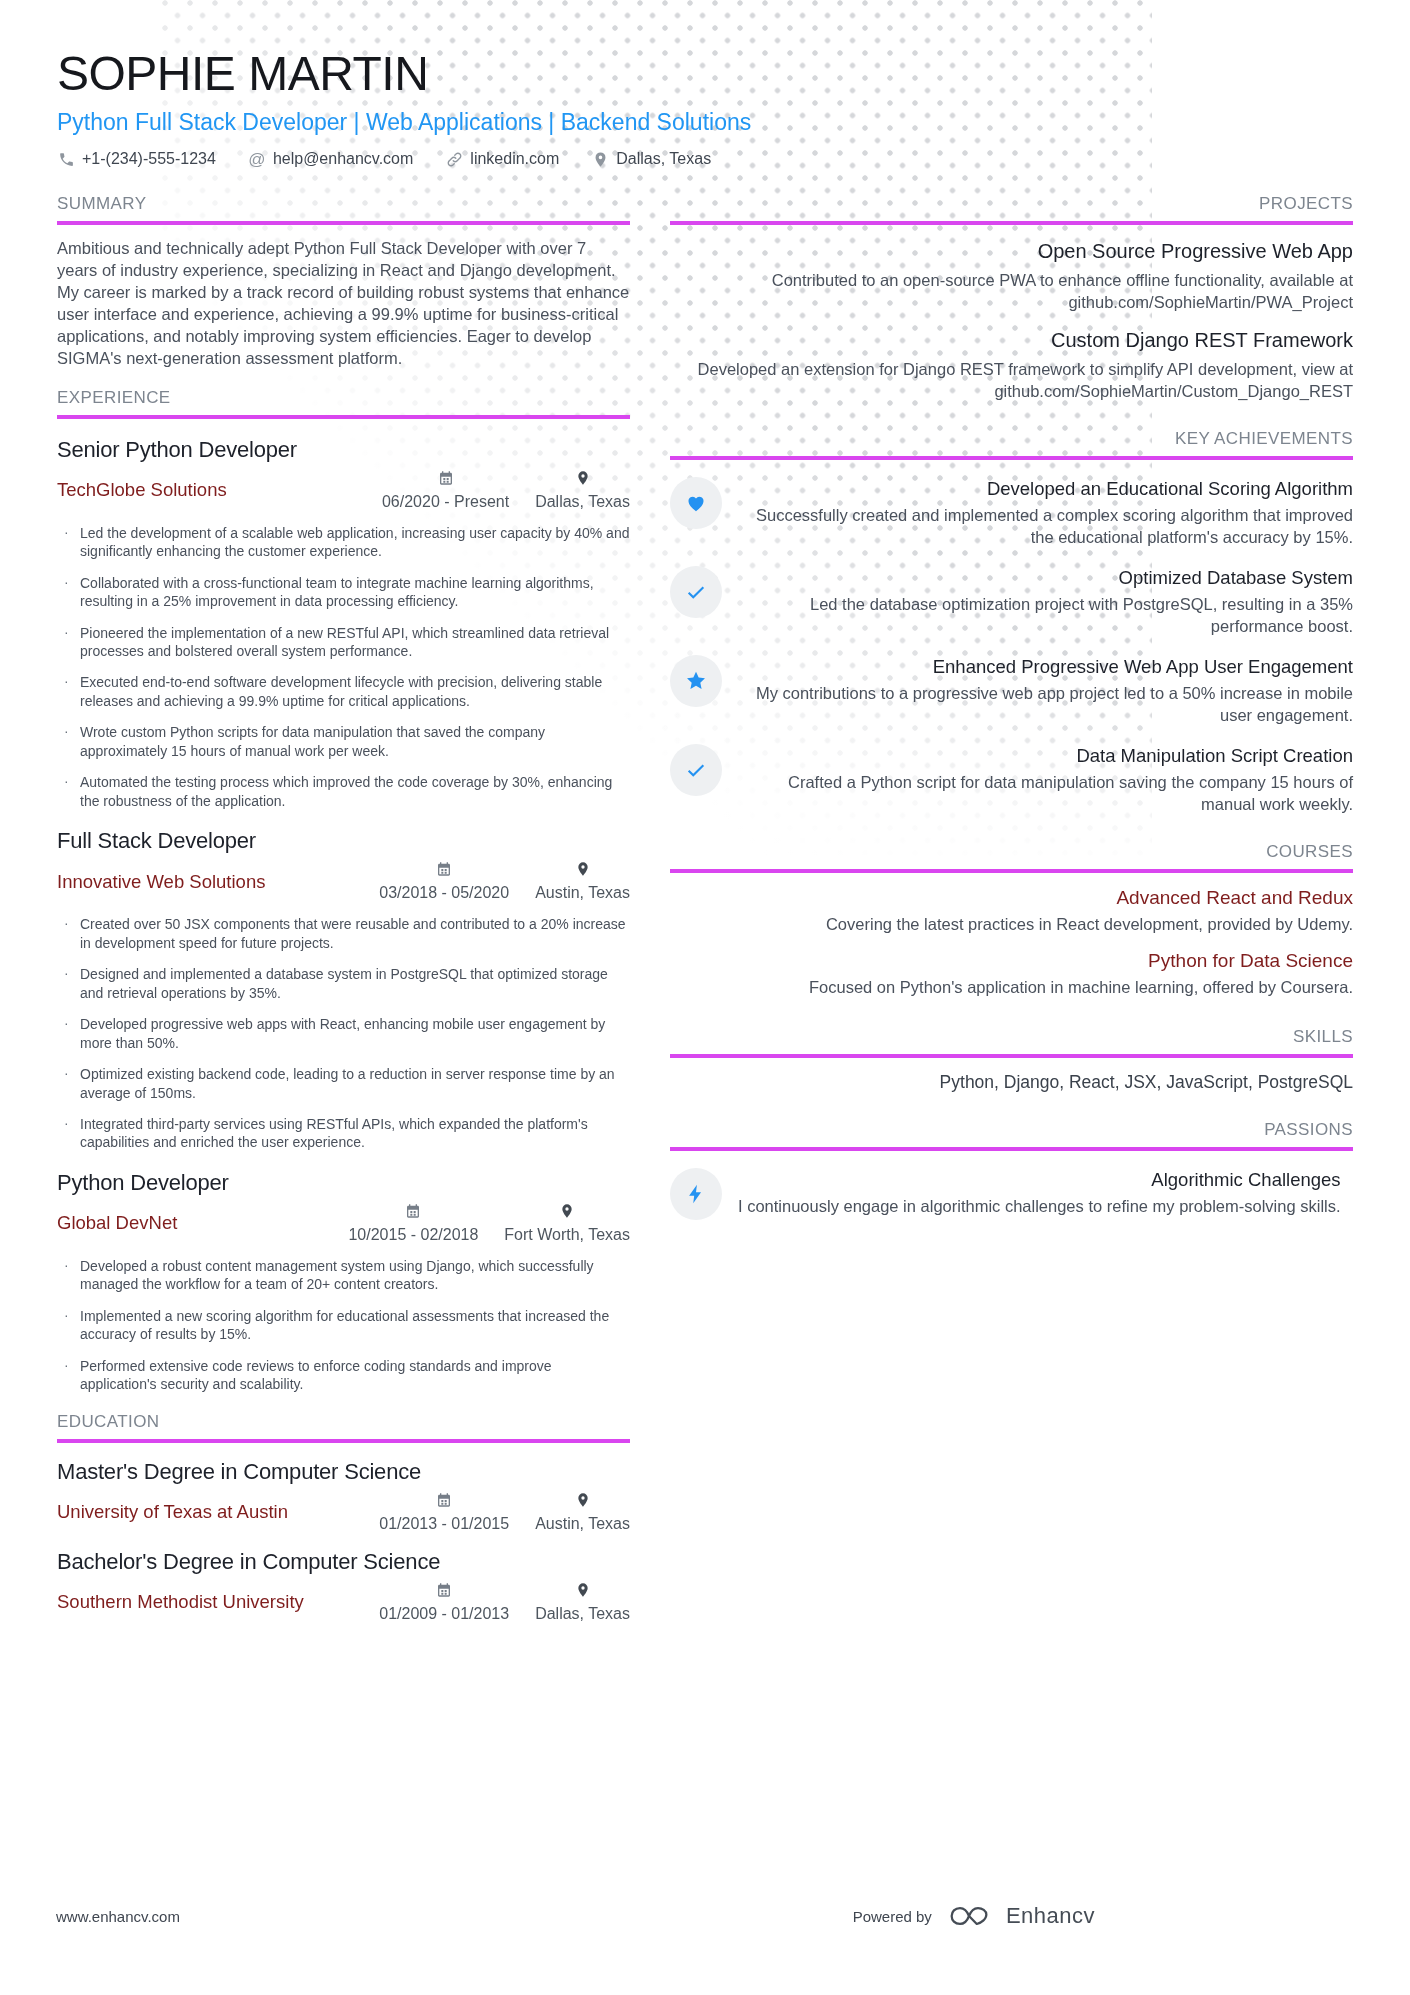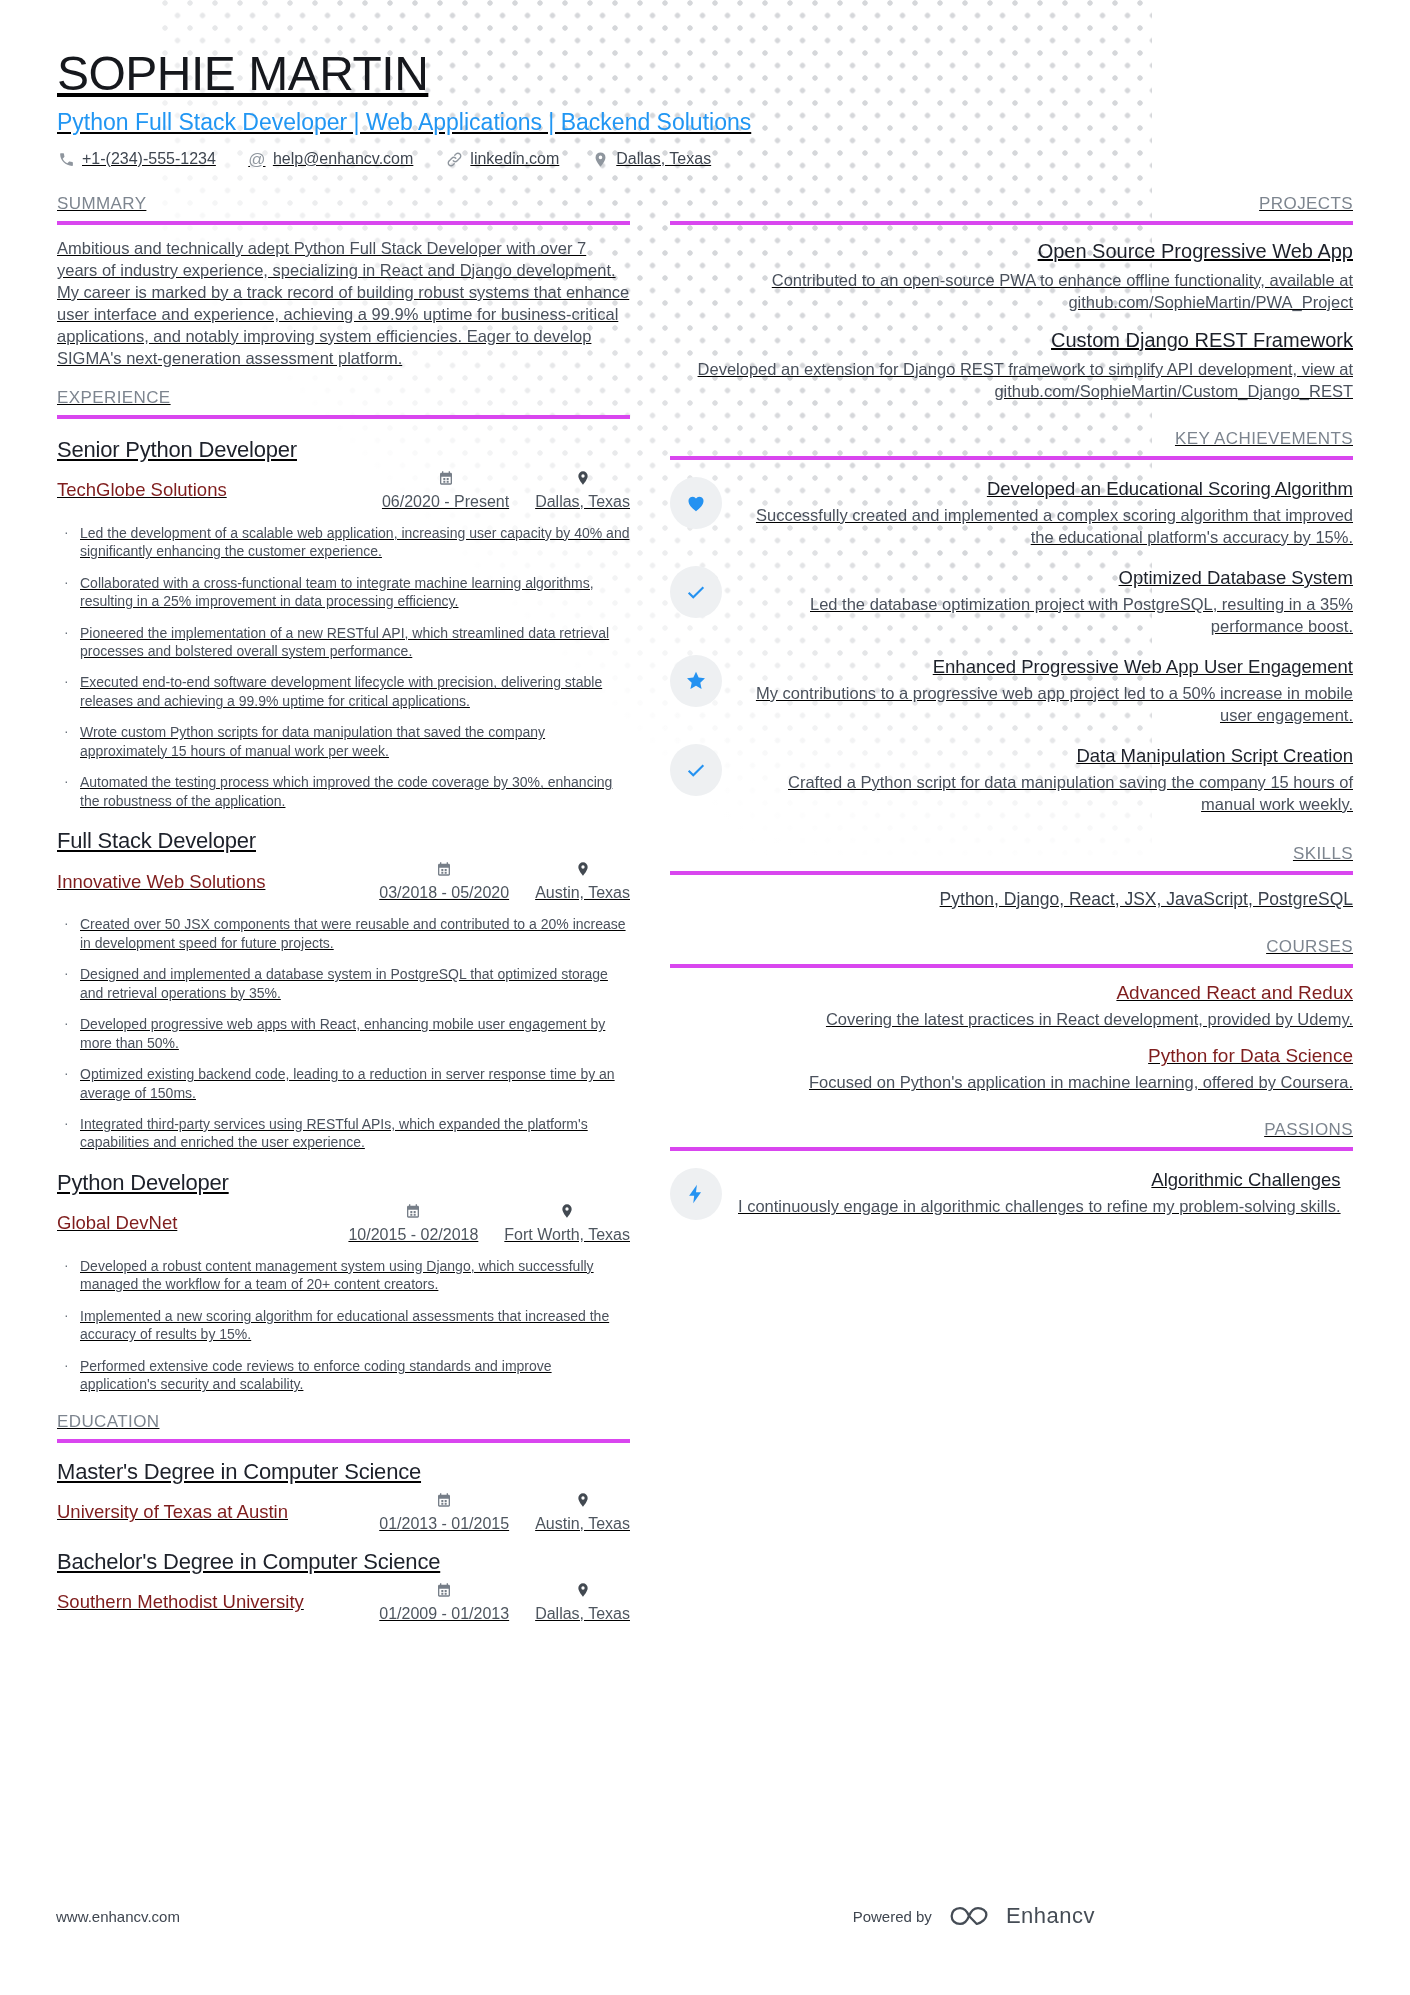--- a/index.html
+++ b/index.html
@@ -1,18 +1,18 @@
 <!DOCTYPE html>
 <html><head>
 <meta charset="utf-8">
 <style>
   * { margin:0; padding:0; box-sizing:border-box; }
   html,body { width:1410px; height:1995px; background:#fff; overflow:hidden;
               font-family:"Liberation Sans","DejaVu Sans",sans-serif; }
-  .page { position:relative; width:1152px; height:1995px; background:#fff;text-decoration:underline; }
+  .page { position:relative; width:1152px; height:1995px; background:#fff; }
 
   
   .dots { position:absolute; top:0; right:0; width:990px; height:910px; z-index:0;
     background-image:
       linear-gradient(to top, #fff 5%, rgba(255,255,255,0) 24%),
       linear-gradient(45deg, #fff 34%, rgba(255,255,255,0) 60%),
       radial-gradient(circle at 3px 3px, #d5d7da 2.4px, rgba(255,255,255,0) 3px),
       radial-gradient(circle at 3px 3px, #d5d7da 2.4px, rgba(255,255,255,0) 3px);
     background-size:100% 100%,100% 100%,25px 25px,25px 25px;
     background-position:0 0,0 0,0 0,12.5px 12.5px; }
@@ -340,35 +340,35 @@
                   <path fill="#2492f1" d="M9 16.2 4.8 12l-1.6 1.6L9 19.4 20.8 7.6 19.2 6z"></path>
                 </svg>
             </span>
             <div>
               <div class="ach-title">Data Manipulation Script Creation</div>
               <div class="ach-desc">Crafted a Python script for data manipulation saving the company 15 hours of manual work weekly.</div>
             </div>
           </div>
         </div>
 
-        <div class="section" style="margin-top:28px;">
-          <div class="section-heading">SKILLS</div>
-          <div class="skills-text">Python, Django, React, JSX, JavaScript, PostgreSQL</div>
-        </div>
-
         <div class="section" style="margin-top:26px;">
           <div class="section-heading">COURSES</div>
           <div class="course">
             <div class="course-title link">Advanced React and Redux</div>
             <div class="course-desc">Covering the latest practices in React development, provided by Udemy.</div>
           </div>
           <div class="course">
             <div class="course-title link">Python for Data Science</div>
             <div class="course-desc">Focused on Python's application in machine learning, offered by Coursera.</div>
           </div>
+        </div>
+
+        <div class="section" style="margin-top:28px;">
+          <div class="section-heading">SKILLS</div>
+          <div class="skills-text">Python, Django, React, JSX, JavaScript, PostgreSQL</div>
         </div>
 
         <div class="section" style="margin-top:26px;">
           <div class="section-heading">PASSIONS</div>
           <div class="ach-item">
             <span class="ach-icon">
               <svg viewBox="0 0 24 24">
                   <path fill="#2492f1" d="M13 2 4.5 14H10l-1 8 8.5-12H12l1-8z"></path>
                 </svg>
             </span>

